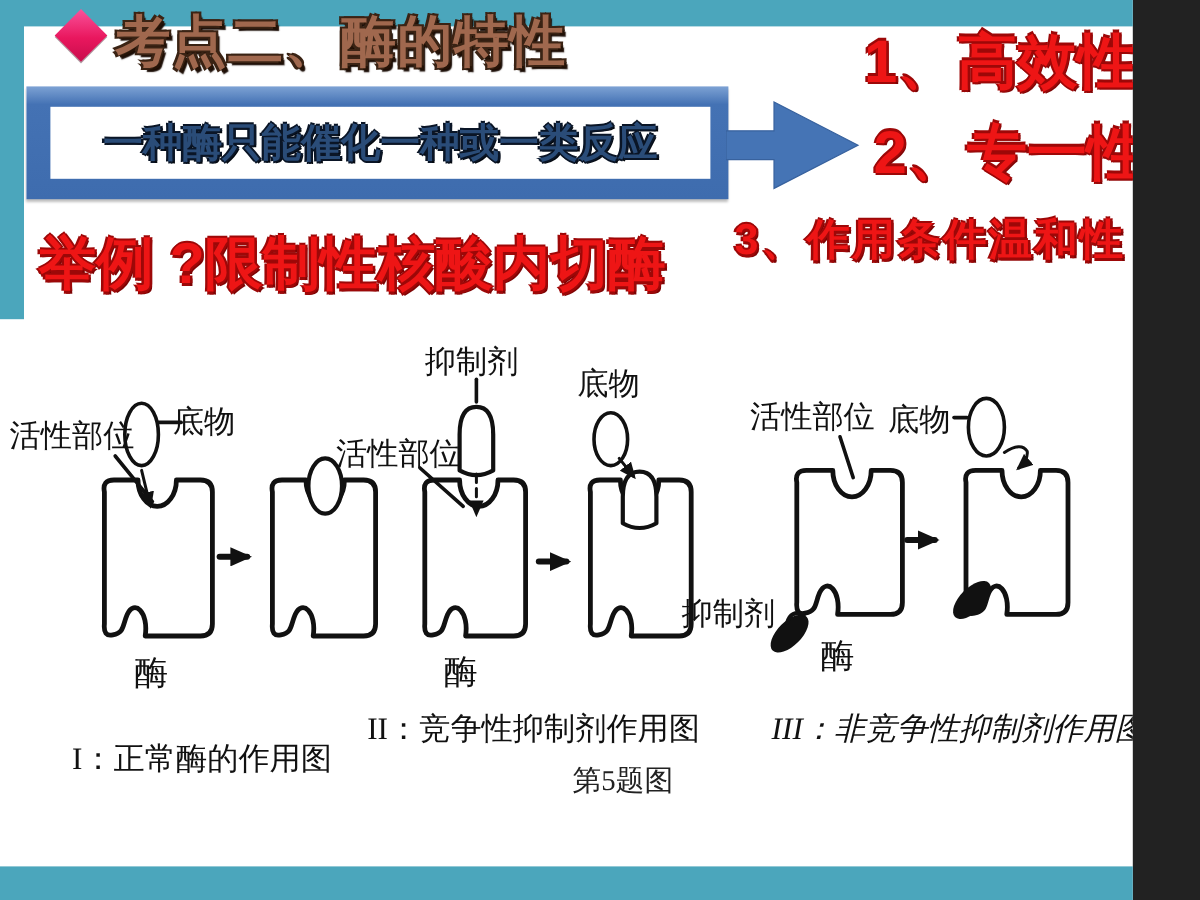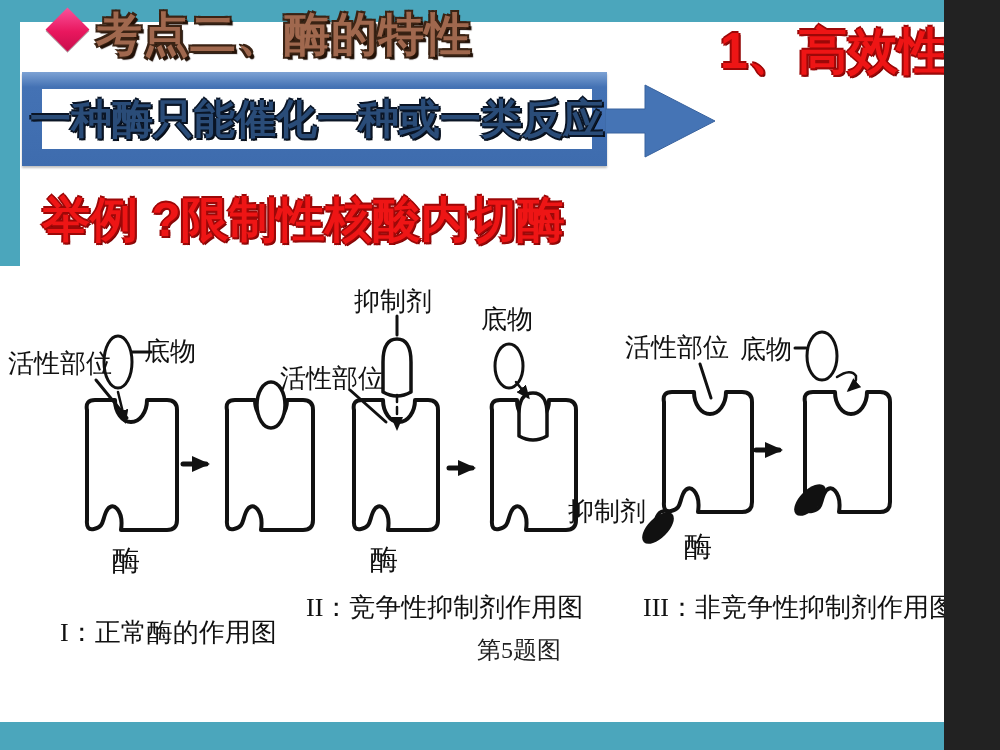--- a/index.html
+++ b/index.html
@@ -37,21 +37,21 @@
   #banner{
     position:absolute;left:22px;top:72px;width:585px;height:94px;
     background:linear-gradient(180deg,#7da2d4 0%,#4472B4 16%,#3e6cae 100%);
     box-shadow:0 2px 2px rgba(0,0,0,.25);
   }
   #banner-inner{
     position:absolute;left:20px;top:17px;width:550px;height:60px;
     background:#ffffff;display:flex;align-items:center;justify-content:center;
   }
   #banner-text{
-    font-size:41px;font-weight:bold;color:#2A4C78;letter-spacing:0px;
+    font-size:33px;font-weight:bold;color:#2A4C78;letter-spacing:0px;
     text-shadow:-2px 0 0 #0a1526, 2px 0 0 #0a1526, 0 -2px 0 #0a1526,
                 0 2px 0 #0a1526, 2px 2px 0 #05090f;
     white-space:nowrap;
   }
   
   .lbl{
     position:absolute;font-family:"Liberation Serif",serif;color:#111;
     font-size:26px;white-space:nowrap;
   }
   .lbl-enzyme{font-size:28px;}
@@ -83,23 +83,25 @@
   <div id="banner">
     <div id="banner-inner">
       <span id="banner-text">一种酶只能催化一种或一类反应</span>
     </div>
   </div>
 
   <svg class="abs" style="left:605px;top:82px;" width="115" height="78" viewBox="0 0 115 78">
     <polygon points="0,27 40,27 40,3 110,39 40,75 40,51 0,51" fill="#4574B5" stroke="#38629e" stroke-width="1"></polygon>
   </svg>
 
+  <div class="abs red-big" style="left:728px;top:94px;font-size:50px;">2、专一性</div>
 
+  <div class="abs red-big" style="left:612px;top:176px;font-size:36px;letter-spacing:2px;">3、作用条件温和性</div>
 
-  <div class="abs red-big" style="left:42px;top:188px;font-size:48px;">举例 ?限制性核酸内切酶</div>
+  <div class="abs red-big" style="left:32px;top:188px;font-size:48px;">举例 ?限制性核酸内切酶</div>
 
   <svg id="diagram-svg" width="1000" height="360" viewBox="0 0 1000 360">
     <defs>
       <marker id="ah" markerUnits="userSpaceOnUse" markerWidth="14" markerHeight="12" refX="11" refY="6" orient="auto">
         <path d="M0,0 L14,6 L0,12 Z" fill="#111"></path>
       </marker>
       <marker id="ahd" markerUnits="userSpaceOnUse" markerWidth="18" markerHeight="16" refX="14" refY="8" orient="auto">
         <path d="M0,0 L18,8 L0,16 Z" fill="#111"></path>
       </marker>
     </defs>
@@ -150,17 +152,17 @@
   <div class="lbl" style="left:354px;top:284px;">抑制剂</div>
   <div class="lbl" style="left:280px;top:361px;">活性部位</div>
   <div class="lbl" style="left:481px;top:302px;">底物</div>
   <div class="lbl lbl-enzyme" style="left:370px;top:541px;">酶</div>
   <div class="cap" style="left:306px;top:590px;text-align:center;">II：竞争性抑制剂作用图</div>
 
   <div class="lbl" style="left:625px;top:330px;">活性部位</div>
   <div class="lbl" style="left:740px;top:332px;">底物</div>
   <div class="lbl" style="left:568px;top:494px;">抑制剂</div>
   <div class="lbl lbl-enzyme" style="left:684px;top:528px;">酶</div>
-  <div class="cap" style="left:643px;top:590px;">III：非竞争性抑制剂作用图</div>
+  <div class="cap" style="left:643px;top:590px;font-style:italic;">III：非竞争性抑制剂作用图</div>
 
   <div id="figure-caption" style="left:477px;top:634px;">第5题图</div>
 
 </div>
 
 </body></html>

